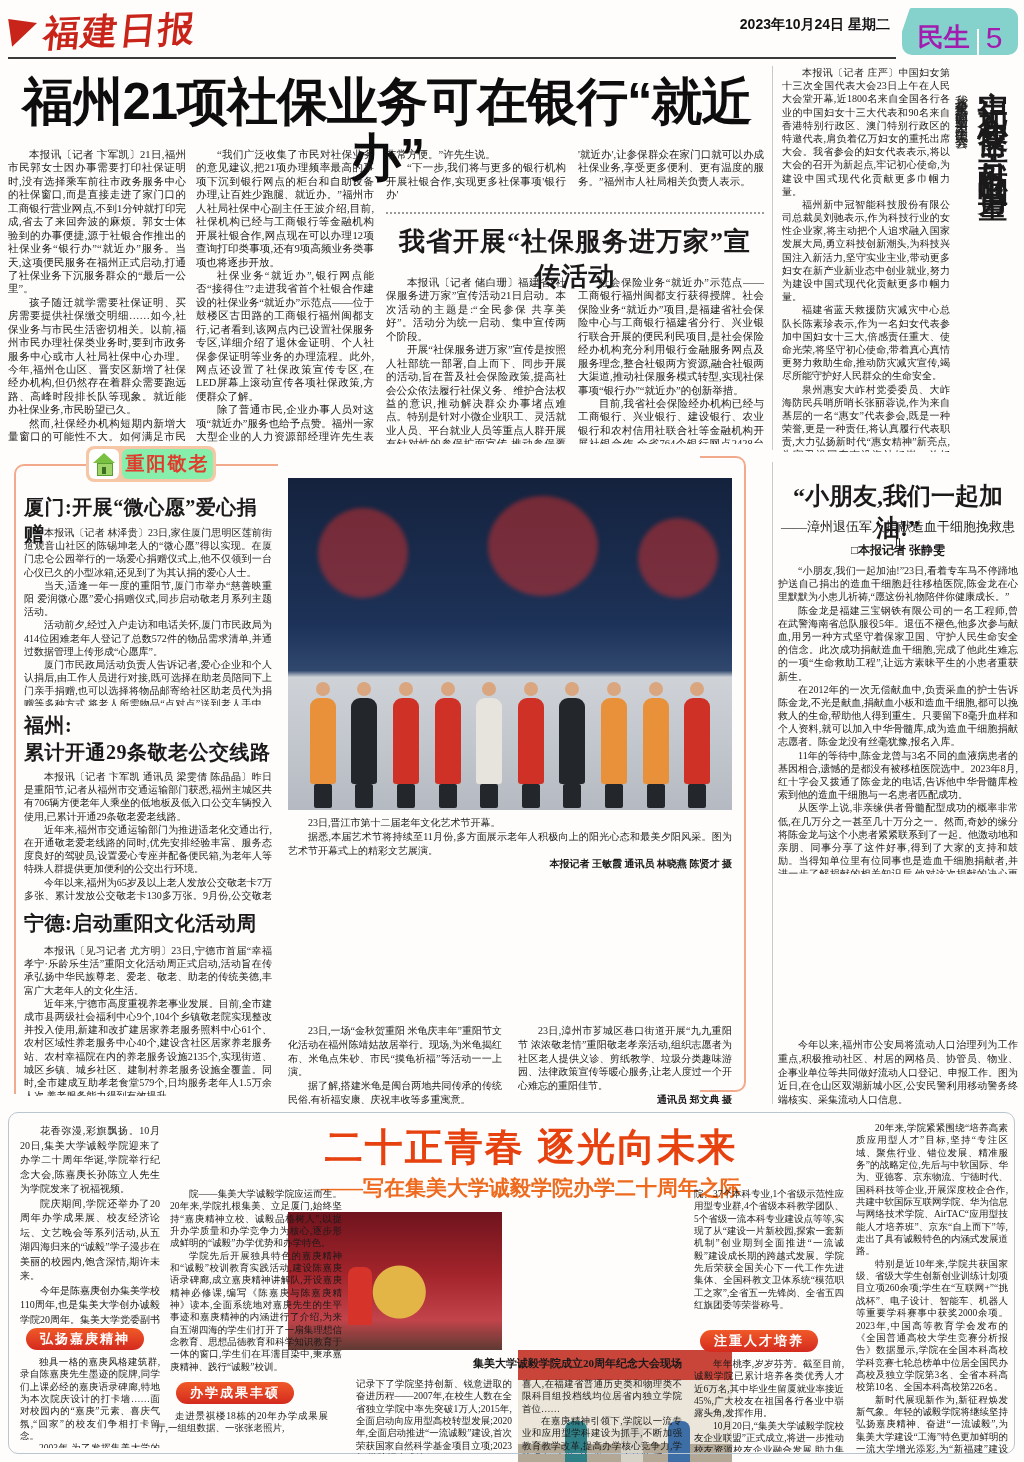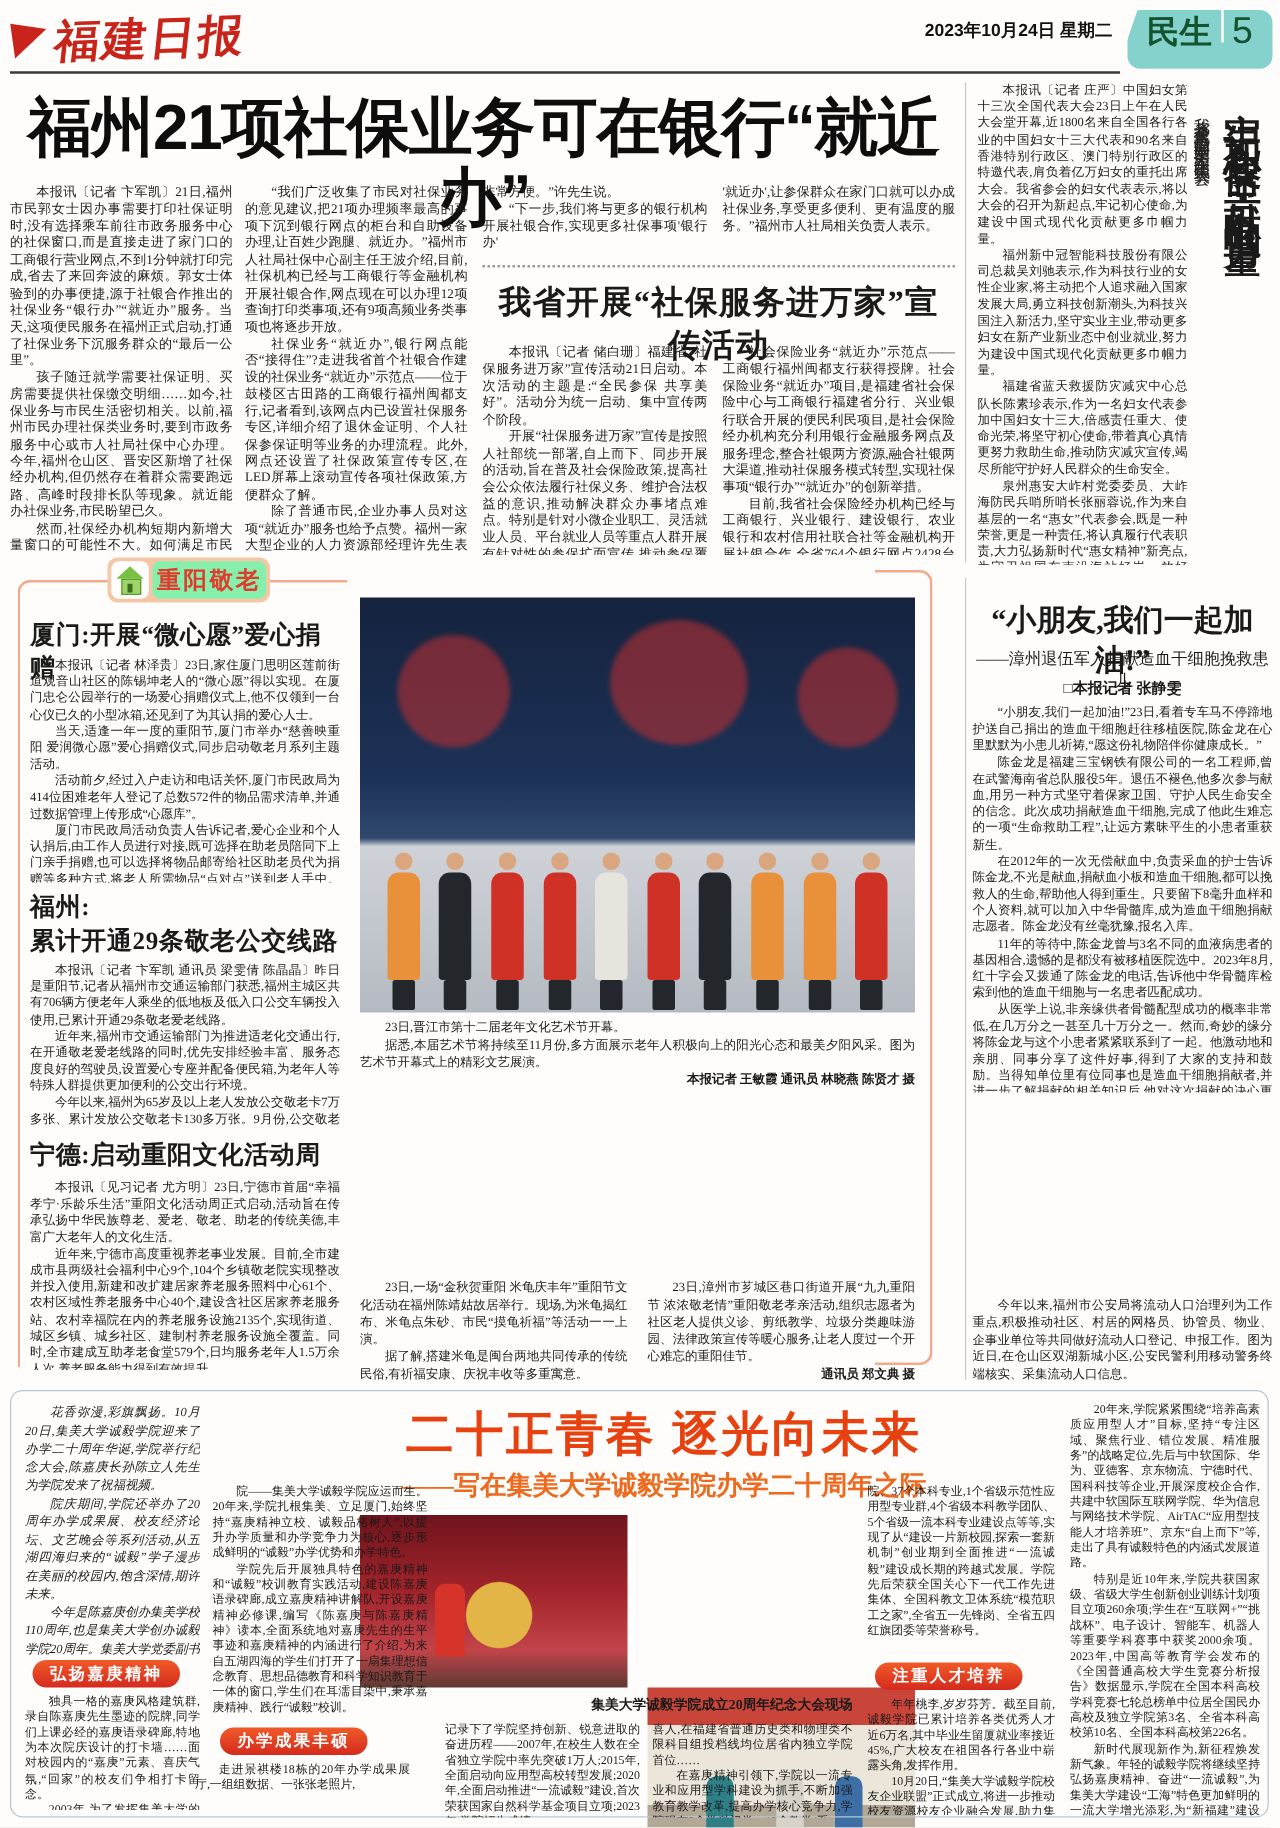--- a/index.html
+++ b/index.html
@@ -11,21 +11,21 @@
   .cont p:first-child{text-indent:0;}
   .sans{font-family:"Liberation Sans","DejaVu Sans",sans-serif;}
   
   .masthead{left:10px;top:6px;width:230px;height:50px;display:flex;align-items:center;gap:6px;}
   .flag{width:0;height:0;border-left:28px solid #c8241a;border-top:8px solid transparent;border-bottom:20px solid transparent;transform:rotate(-8deg);}
   .masthead-text{font-size:36px;font-weight:900;color:#c8241a;transform:skewX(-8deg) rotate(-2deg);letter-spacing:2px;}
   .hinfo{left:470px;top:12px;width:420px;text-align:right;}
   .hinfo .l1{font-size:11px;color:#222;}
   .hinfo .l2{font-size:14px;font-weight:bold;color:#111;margin-top:4px;}
   .hrule{left:8px;top:57px;width:888px;height:2px;background:#3a3a3a;}
-  .sbadge{left:902px;top:8px;width:116px;height:47px;background:#85d1cc;border-radius:10px;display:flex;align-items:flex-start;justify-content:center;color:#14532d;}
+  .sbadge{left:902px;top:8px;width:116px;height:47px;background:#85d1cc;border-radius:10px;display:flex;align-items:flex-end;justify-content:center;color:#a21caf;}
   .sbadge .nm{font-size:26px;font-weight:900;}
   .sbadge .bar{width:2px;height:26px;background:#fff;margin:0 7px;}
   .sbadge .pg{font-size:30px;}
   .sbadge:before{content:"";position:absolute;left:-8px;top:0;border-top:47px solid #fffdfb;border-right:16px solid transparent;}
   
   .main-hl{left:8px;top:74px;width:758px;font-size:51px;line-height:1.1;font-weight:900;text-align:center;color:#0d0d0d;letter-spacing:-1px;}
   .body10{font-size:10px;line-height:1.32;}
   .body105{font-size:10.5px;line-height:1.28;}
   .dotted{left:386px;top:212px;width:378px;border-top:2px dotted #9a9a9a;}
   .sub-hl{left:386px;top:224px;width:378px;font-size:26px;font-weight:900;text-align:center;letter-spacing:1px;}
@@ -61,21 +61,21 @@
   
   .r-title{font-size:24px;font-weight:900;text-align:center;}
   .r-sub{font-size:13px;text-align:center;}
   .r-by{font-size:12px;text-align:center;font-weight:bold;}
   
   .bot-box{left:8px;top:1112px;width:1007px;height:342px;border:1px solid #b9c6cf;border-radius:10px;box-sizing:border-box;}
   .bot-title{font-size:38px;font-weight:900;text-align:center;color:#e6410f;letter-spacing:2px;}
   .bot-sub{font-size:21px;font-weight:900;text-align:center;color:#ed6a1e;}
   .ribbon{height:22px;line-height:22px;background:linear-gradient(180deg,#f05a28,#d42a1e);color:#fff;font-weight:bold;font-size:13px;text-align:center;border-radius:11px;padding:0 14px;display:inline-block;letter-spacing:2px;font-family:"Liberation Sans",sans-serif;}
   .body95{font-size:9.5px;line-height:1.3;}
-  .kai{font-size:10px;line-height:1.45;font-style:italic;}
+  .kai{font-size:10px;line-height:1.45;}
   .kai p{margin:0;text-indent:2em;}
   .bp-cap{font-size:11px;font-weight:bold;text-align:right;}
 </style>
 </head>
 <body>
 
 <div id="page">
 
   <div class="abs masthead">
     <span class="flag"></span>

